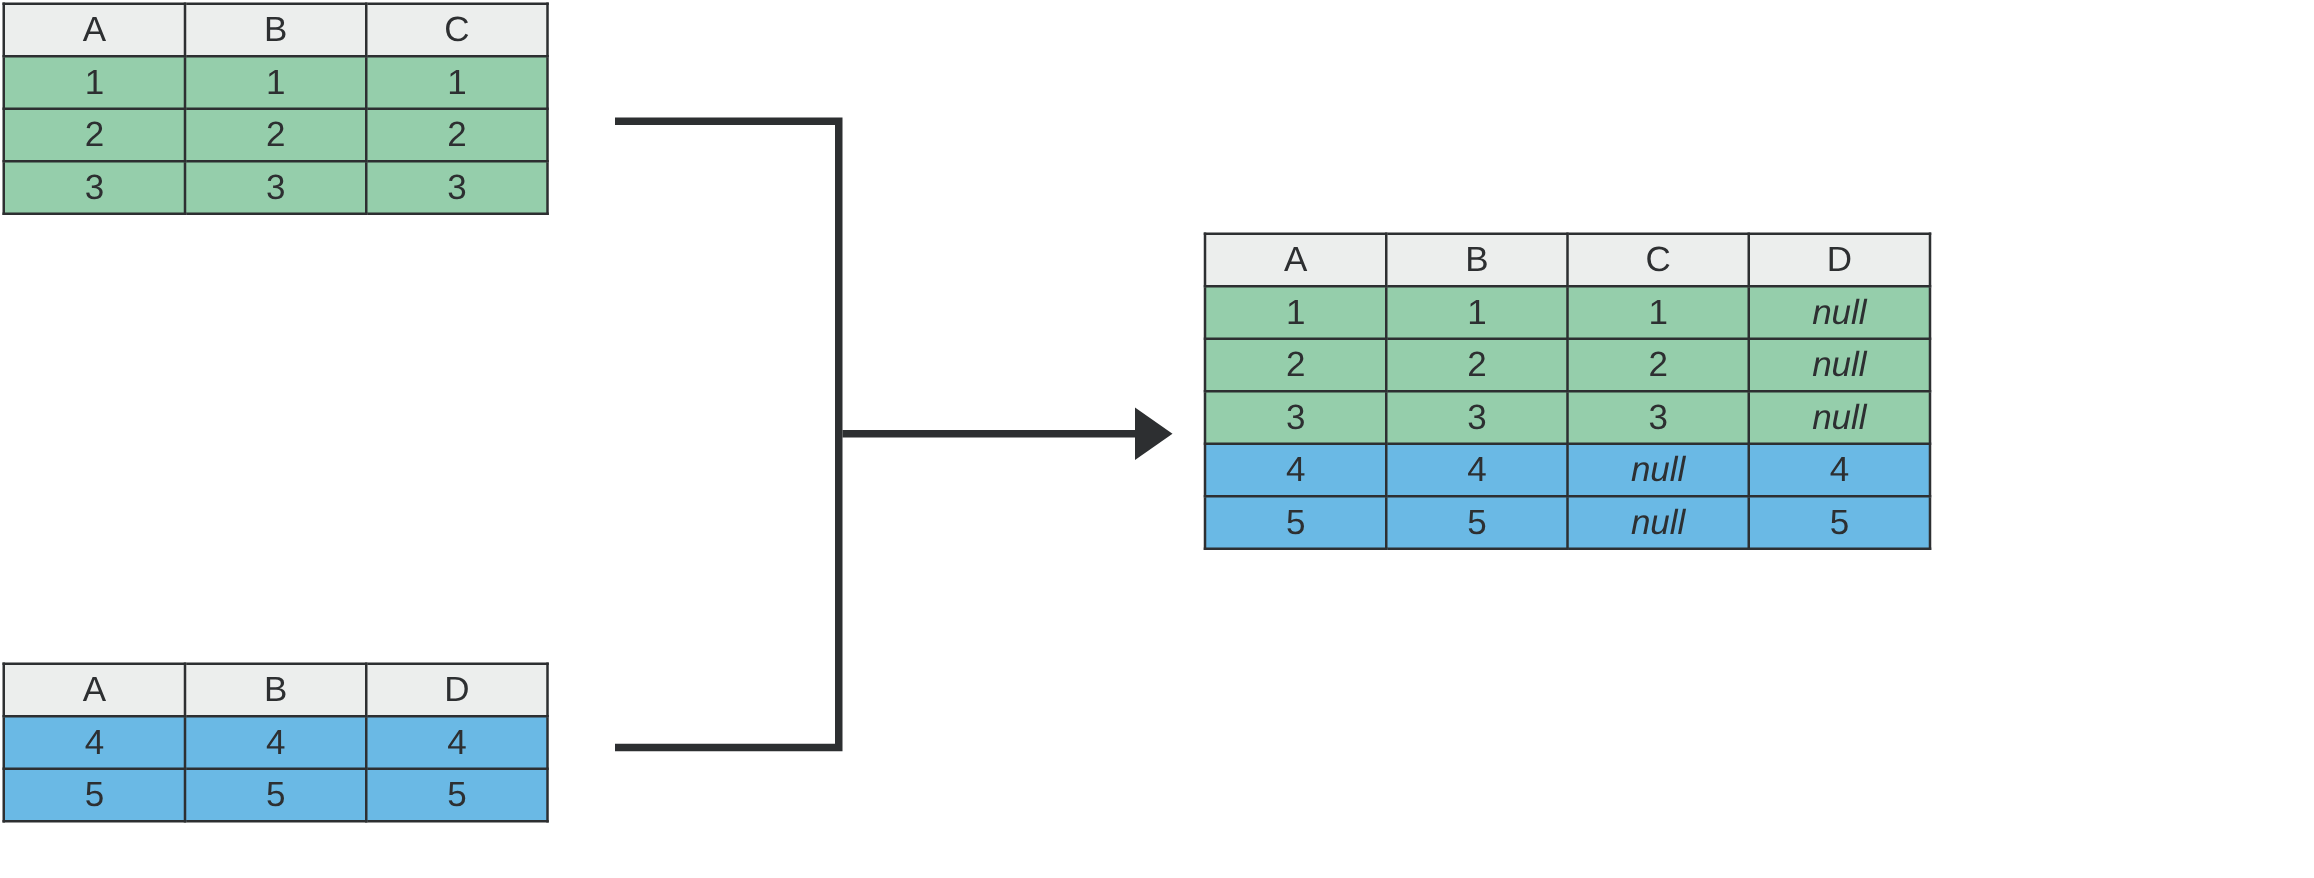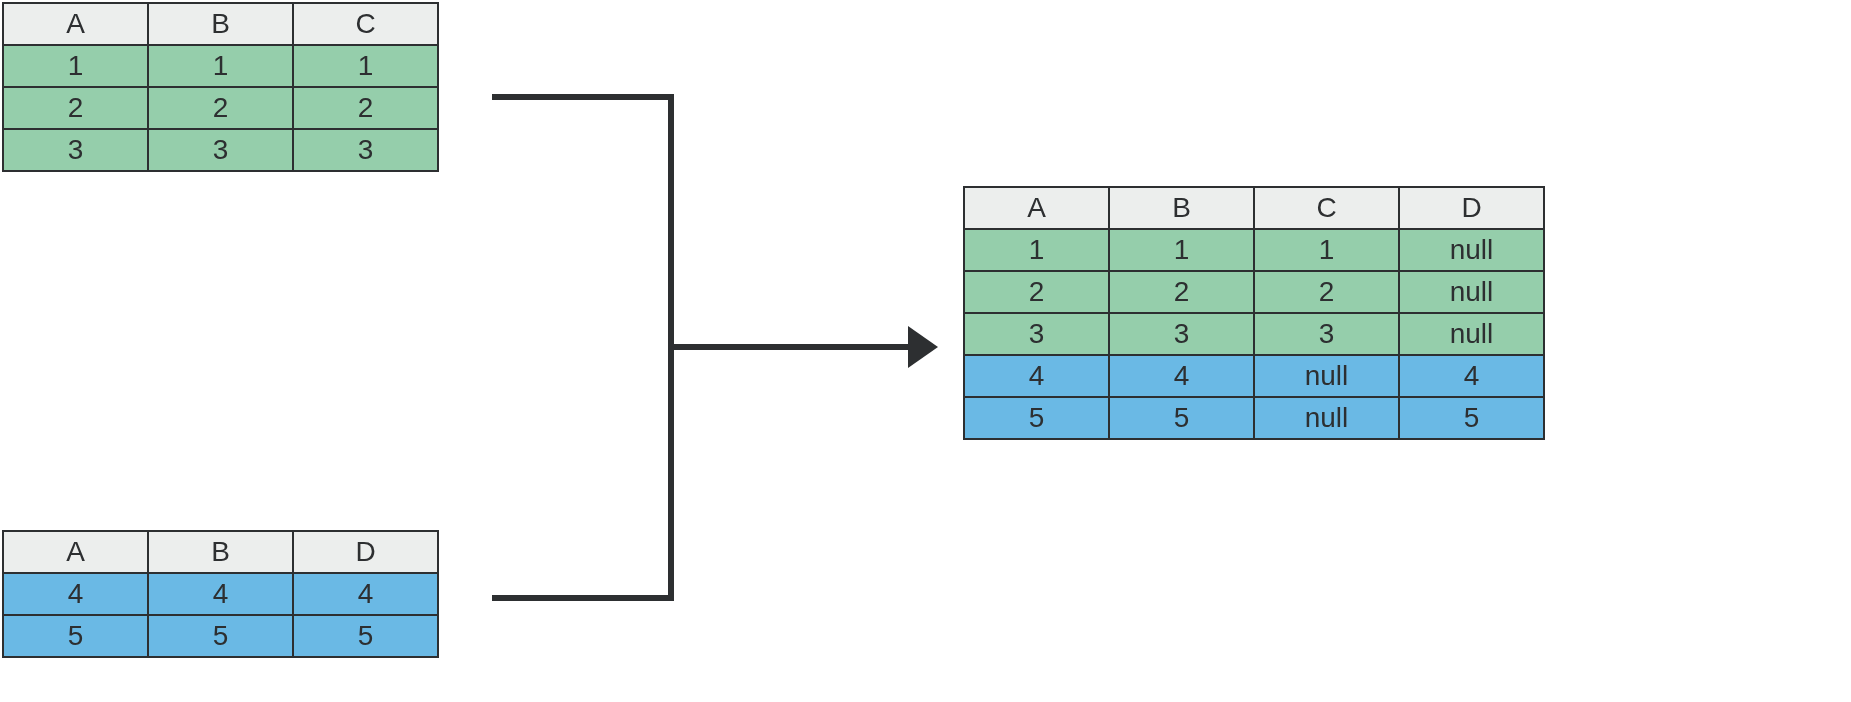--- a/index.html
+++ b/index.html
@@ -31,20 +31,21 @@
     font-weight: normal;
     box-sizing: border-box;
     vertical-align: middle;
   }
   table.data th {
     background: #eceeed;
   }
   .green td { background: #95ceab; }
   .blue td  { background: #6ab9e5; }
   .null {
+    font-style: italic;
     margin-left: 43px;
   }
   
   #table1 { left: 2px;  top: 2px;   }
   #table2 { left: 2px;  top: 530px; }
   #table3 { left: 963px; top: 186px; }
 
   
   .bracket {
     position: absolute;

